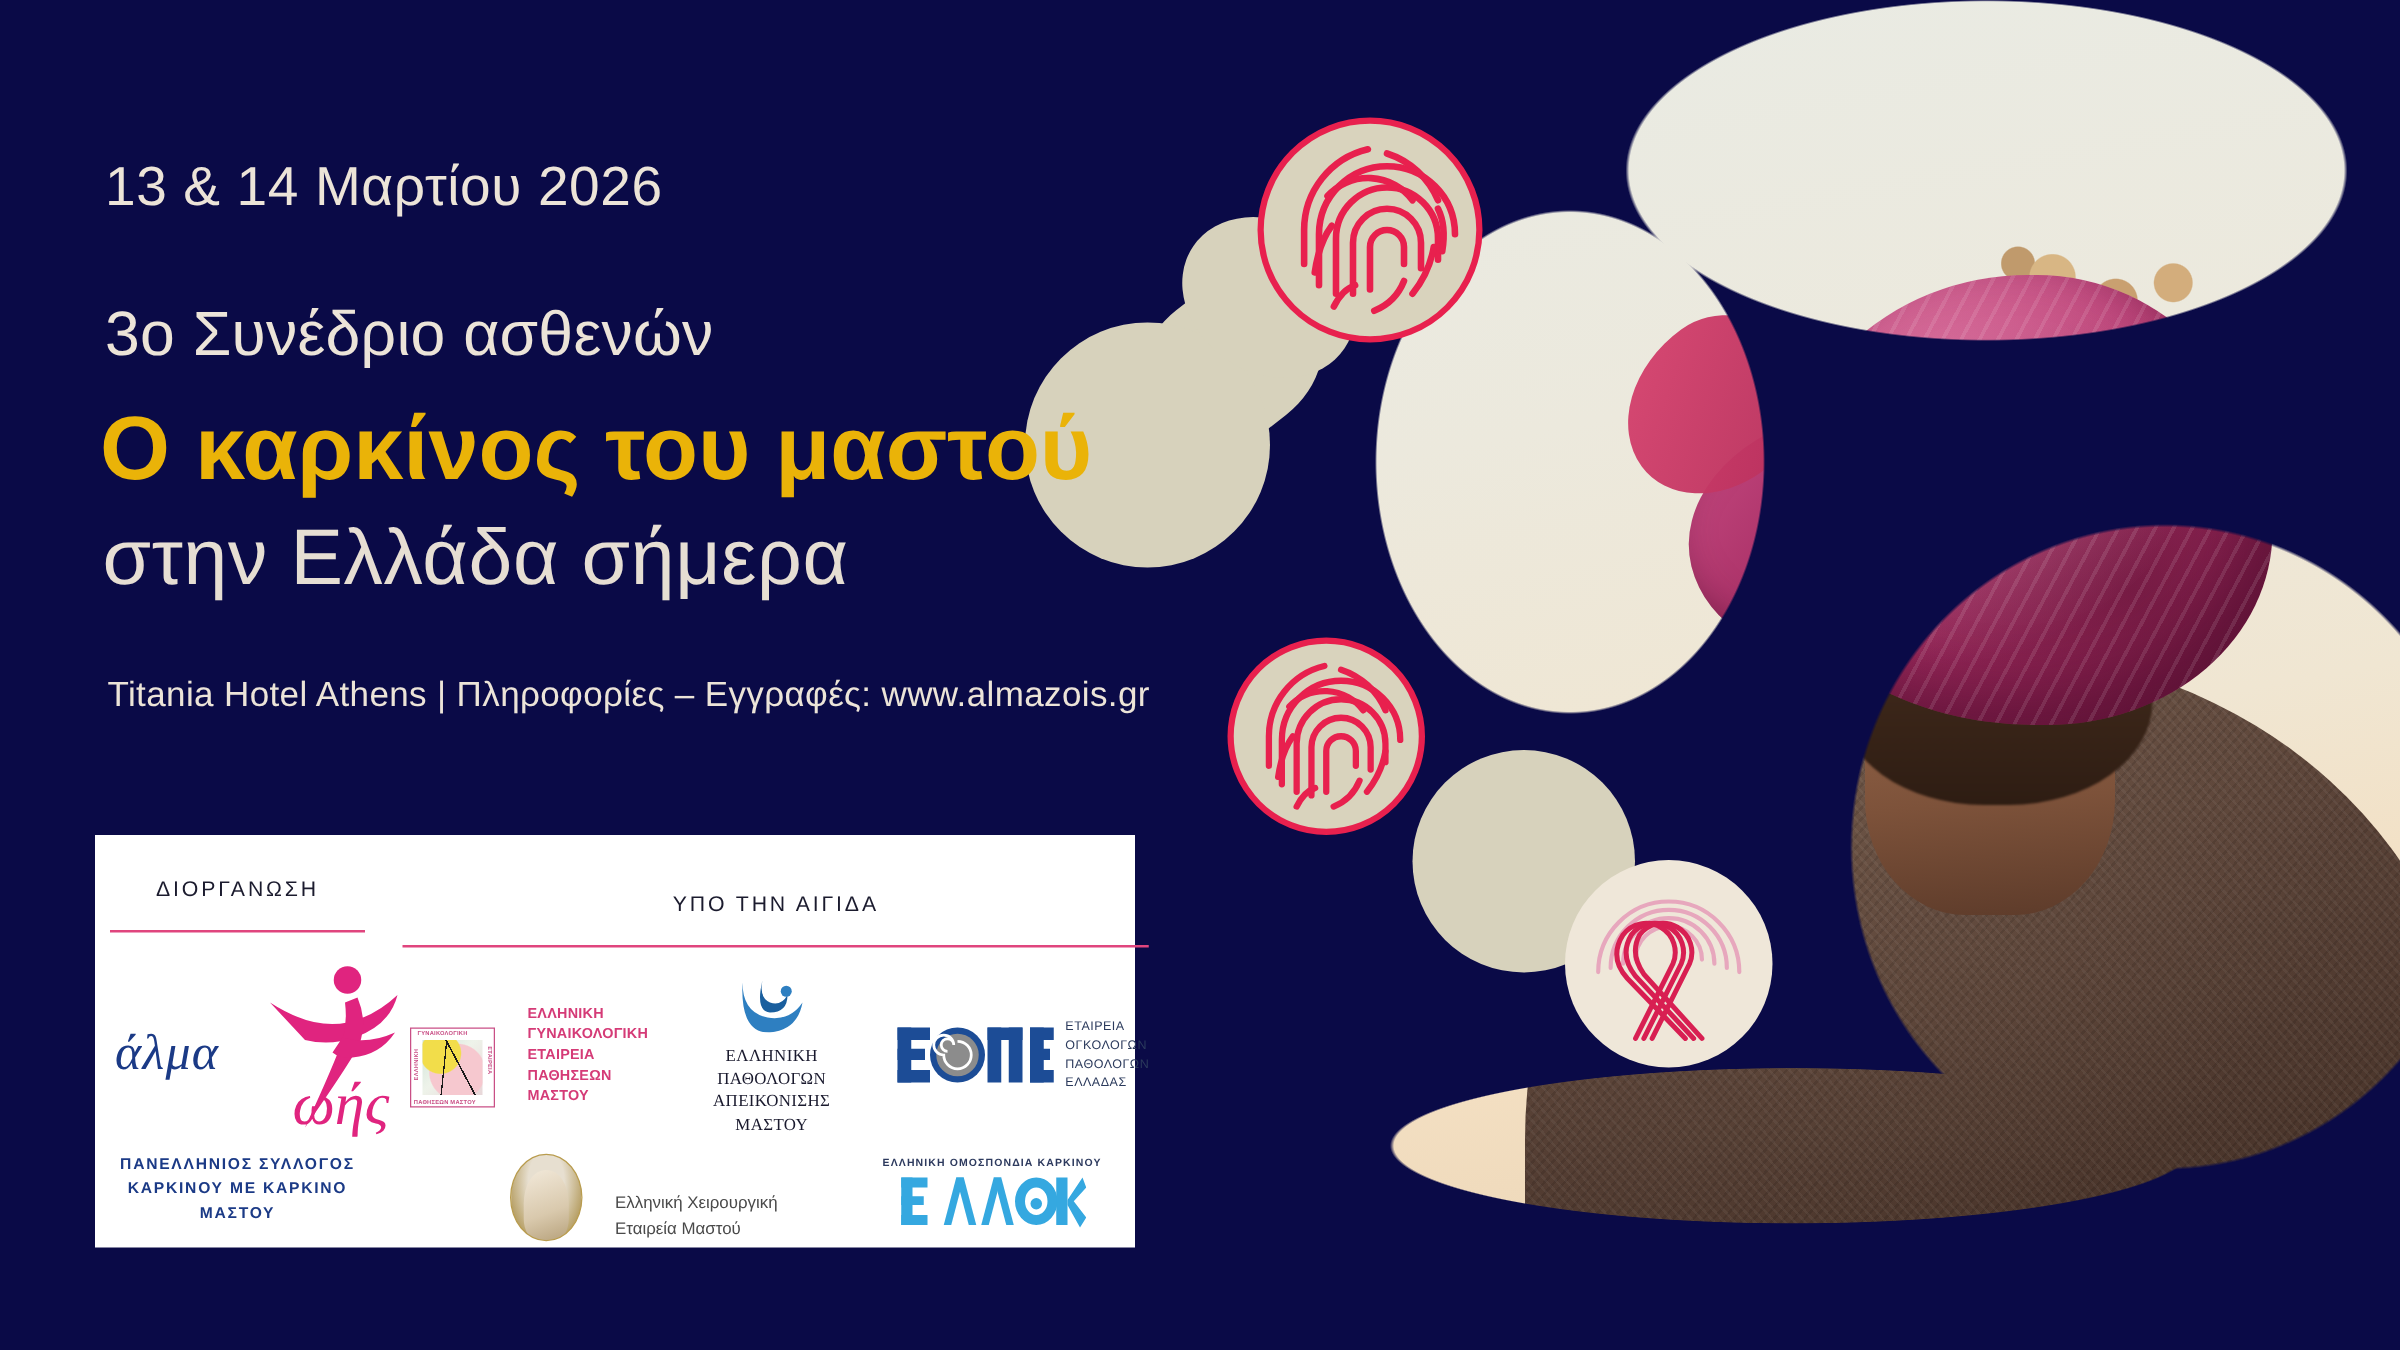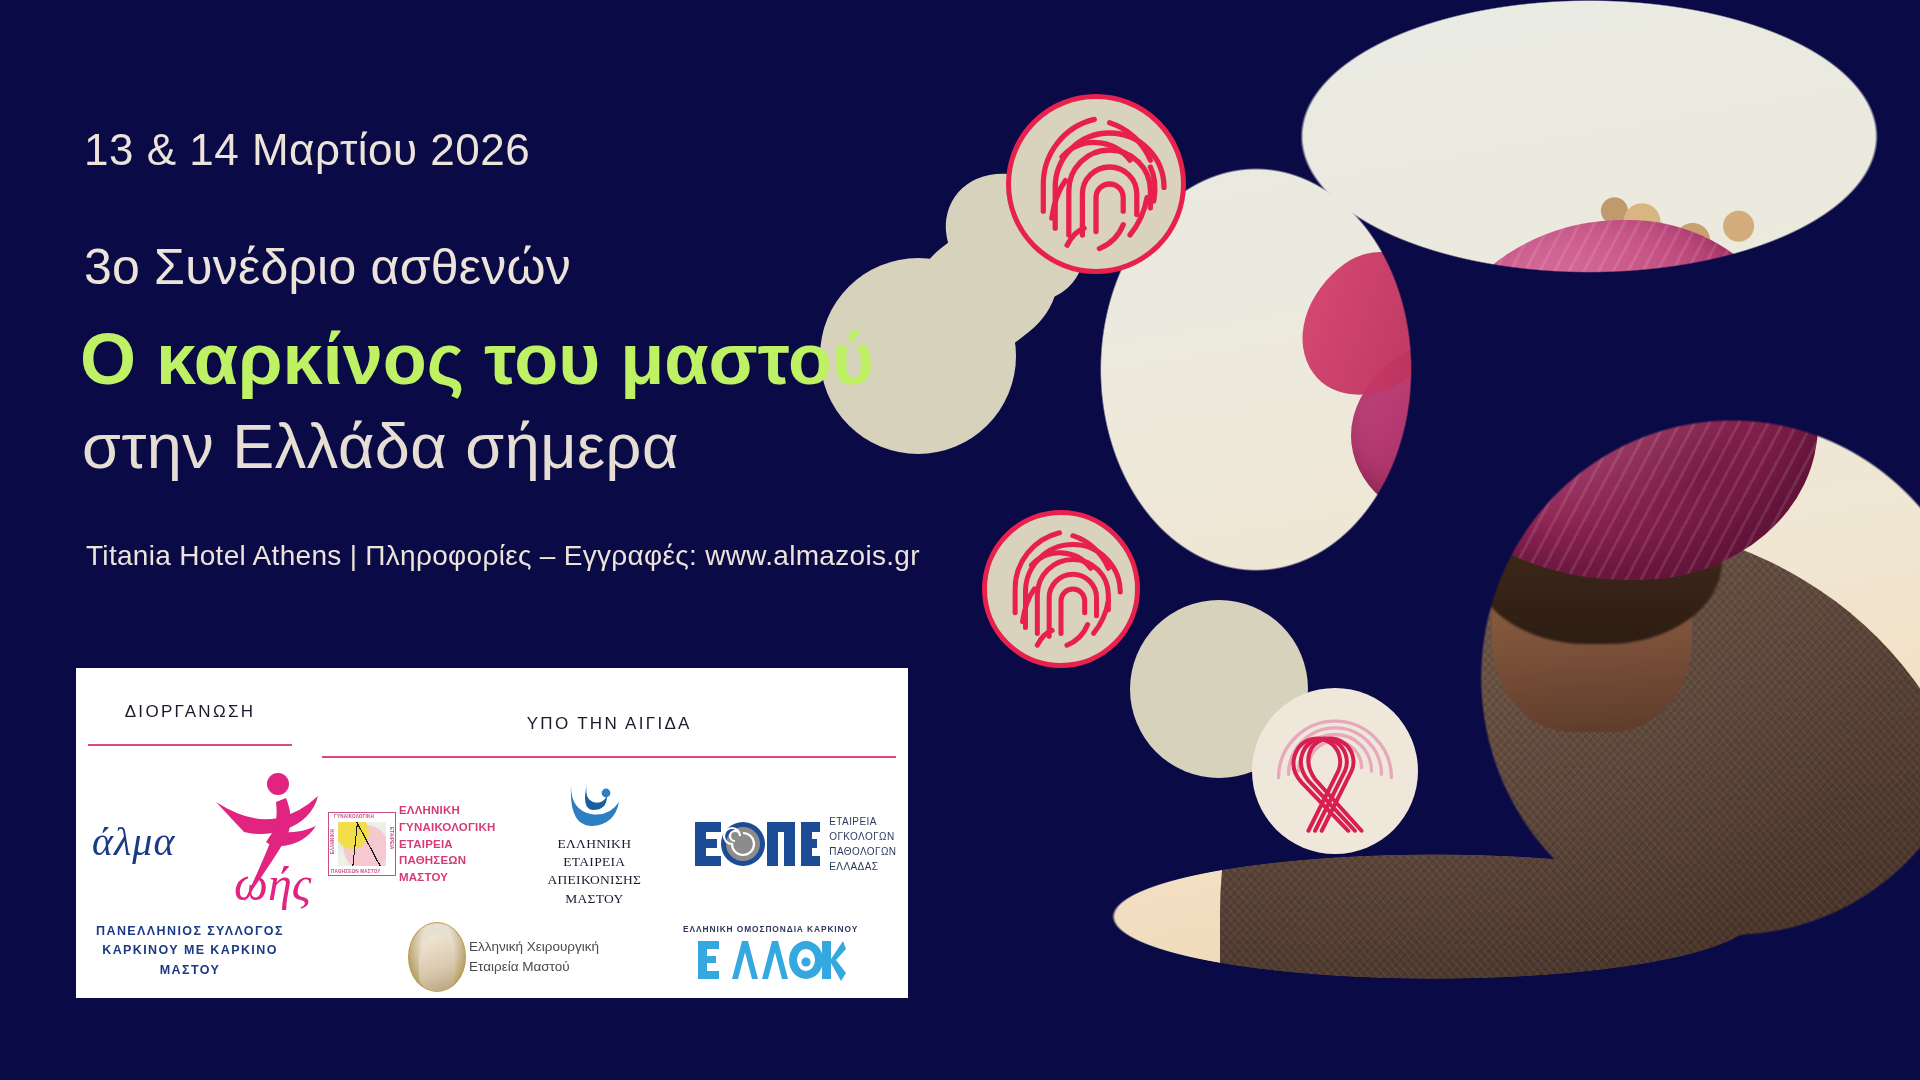--- a/index.html
+++ b/index.html
@@ -126,21 +126,21 @@
   .date {
     position:absolute; left:84px; top:125px;
     font-size:44px; font-weight:400; letter-spacing:.5px; color:#ece4d8;
   }
   .pre-title {
     position:absolute; left:84px; top:238px;
     font-size:50px; font-weight:300; letter-spacing:.2px; color:#ece4d8;
   }
   .main-title {
     position:absolute; left:80px; top:318px;
-    font-size:72px; font-weight:700; letter-spacing:0px; color:#bef264;
+    font-size:72px; font-weight:700; letter-spacing:0px; color:#eab308;
   }
   .sub-title {
     position:absolute; left:82px; top:410px;
     font-size:63px; font-weight:300; letter-spacing:.5px; color:#e6ded3;
   }
   .venue {
     position:absolute; left:86px; top:540px;
     font-size:28px; font-weight:400; letter-spacing:.3px; color:#ece4d8;
   }
 
@@ -173,21 +173,21 @@
   .alma-figure { position:absolute; left:112px; top:-4px; width:140px; height:150px; }
   .alma-caption {
     position:absolute; left:0; right:0; top:150px;
     font-size:12.5px; font-weight:700; letter-spacing:1.4px; color:#1b3a86; line-height:1.55;
   }
 
   
   .aus-row { display:flex; align-items:center; margin-top:22px; }
   .aus-row.r1 { gap:52px; padding-left:6px; }
   .aus-row.r2 { gap:84px; padding-left:86px; margin-top:14px; }
-  .aus-item { display:flex; align-items:center; gap:3px; }
+  .aus-item { display:flex; align-items:flex-end; gap:26px; }
 
   .gyn-thumb {
     width:68px; height:64px; border:1px solid #c94f86; position:relative; overflow:hidden;
     background:#fff; flex:none;
   }
   .gyn-thumb .art {
     position:absolute; left:9px; top:9px; right:9px; bottom:9px;
     background:
       radial-gradient(circle at 30% 24%, #f2dd4a 0 16px, transparent 17px),
       radial-gradient(circle at 58% 58%, #f6c8cf 0 22px, transparent 23px),
@@ -361,21 +361,21 @@
             <div class="gyn-text" style="max-width:108px">ΕΛΛΗΝΙΚΗ ΓΥΝΑΙΚΟΛΟΓΙΚΗ ΕΤΑΙΡΕΙΑ ΠΑΘΗΣΕΩΝ ΜΑΣΤΟΥ</div>
           </div>
 
           <div class="eeam">
             <svg class="eeam-mark" viewBox="0 0 62 46">
               <path d="M8 6 q0 24 20 28 q18 3 28 -12 q-4 22 -26 24 q-24 1 -22 -40 z" fill="#2e7fc1"></path>
               <path d="M24 4 q-3 14 6 18 q9 3 14 -6 q0 14 -14 14 q-12 -1 -6 -26 z" fill="#1a5f9e"></path>
               <circle cx="43" cy="13" r="4.4" fill="#2e7fc1"></circle>
             </svg>
             <div class="eeam-text">
-              <div>ΕΛΛΗΝΙΚΗ ΕΤΑΙΡΕΙΑ</div>
+              <div>ΕΛΛΗΝΙΚΗ ΠΑΘΟΛΟΓΩΝ</div>
               <div>ΑΠΕΙΚΟΝΙΣΗΣ ΜΑΣΤΟΥ</div>
             </div>
           </div>
 
           <div class="eope">
             <svg class="eope-mark" viewBox="0 0 128 52">
               <rect x="2" y="4" width="11" height="44" fill="#1c4c96"></rect>
               <rect x="2" y="4" width="26" height="10" fill="#1c4c96"></rect>
               <rect x="2" y="21" width="22" height="9" fill="#1c4c96"></rect>
               <rect x="2" y="38" width="26" height="10" fill="#1c4c96"></rect>

